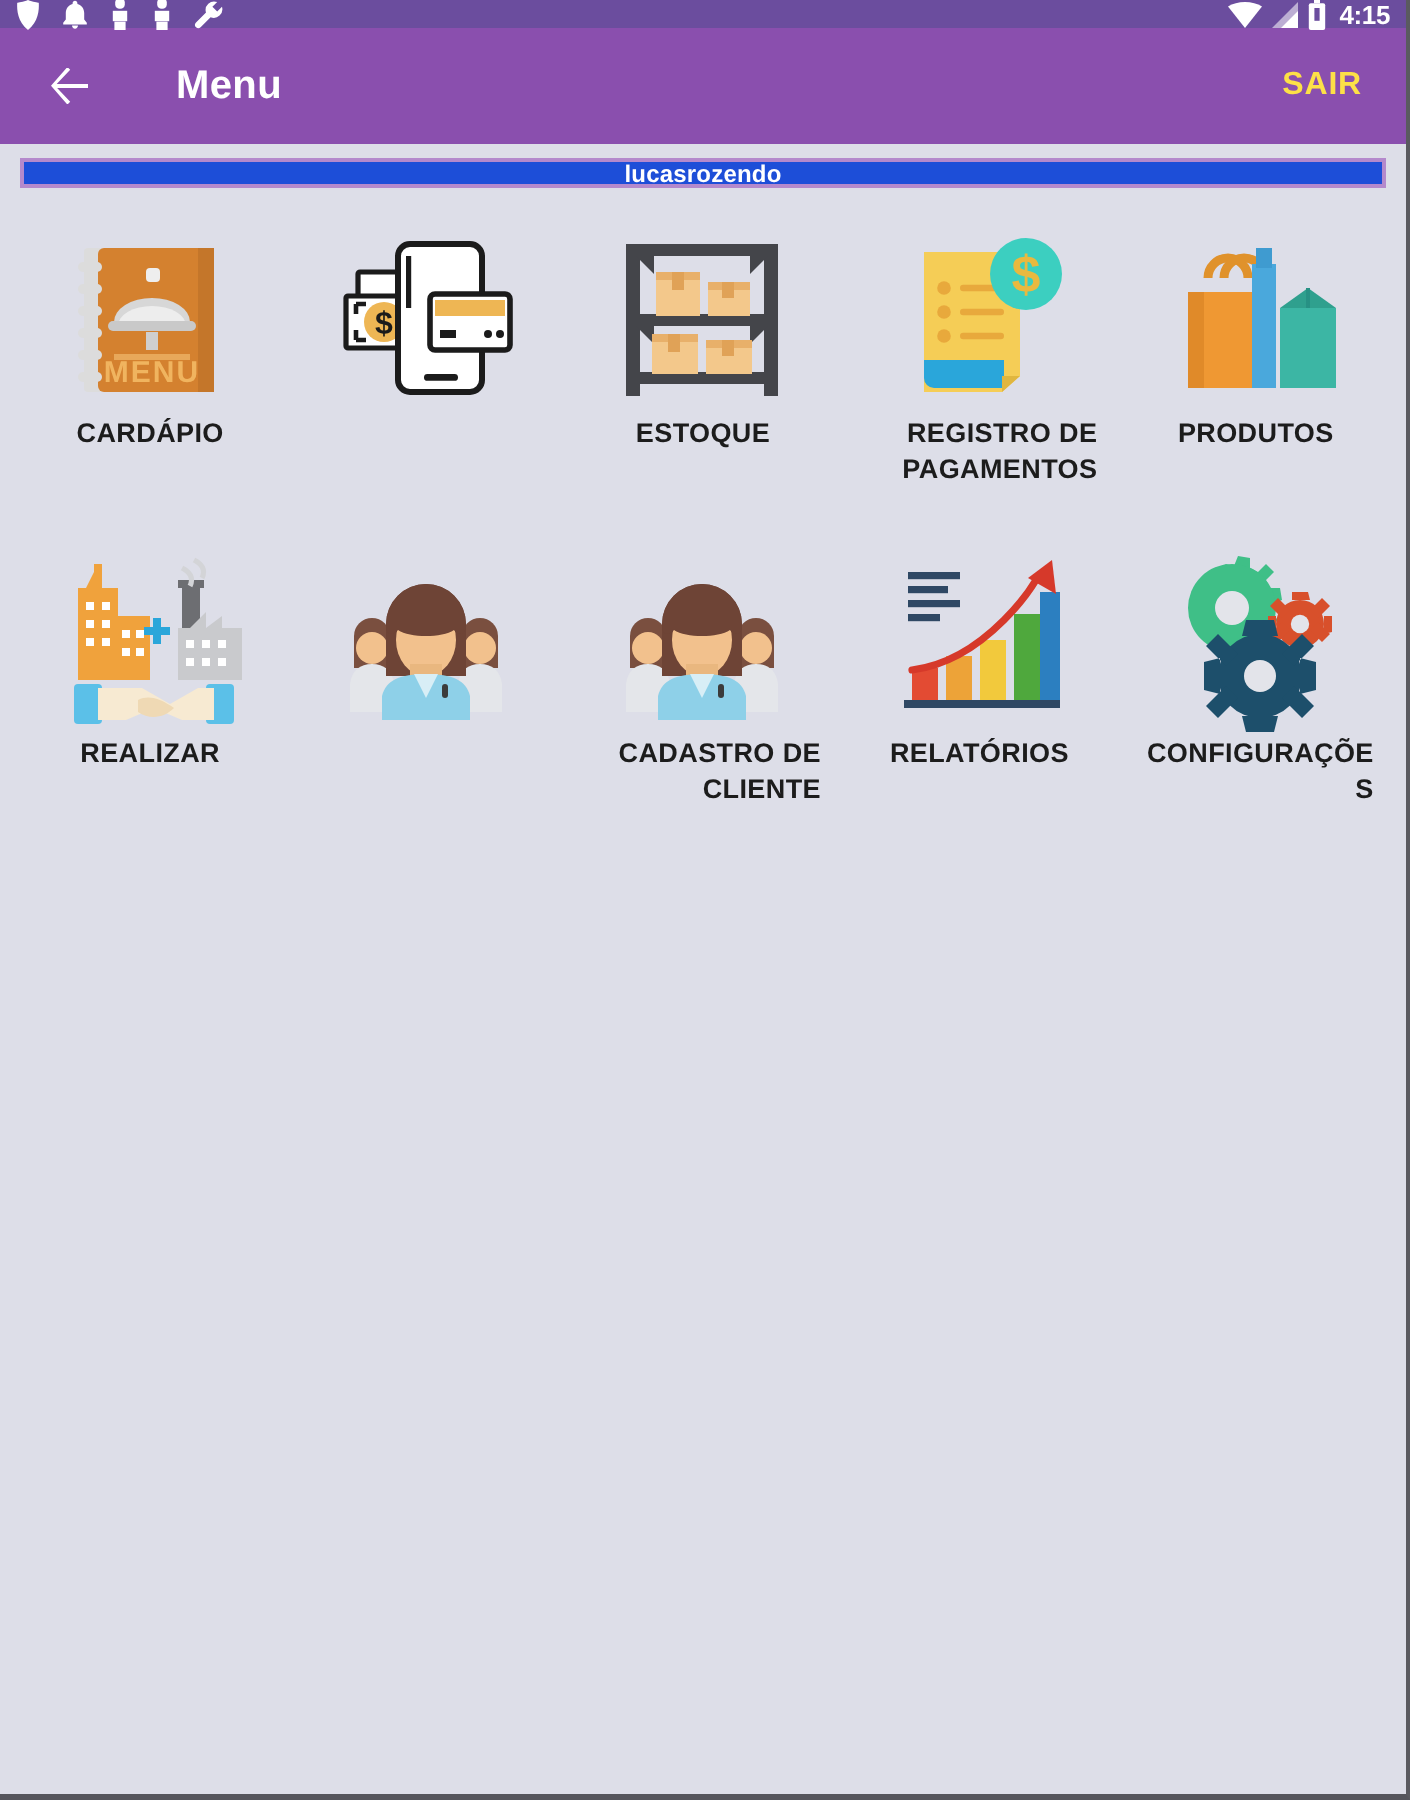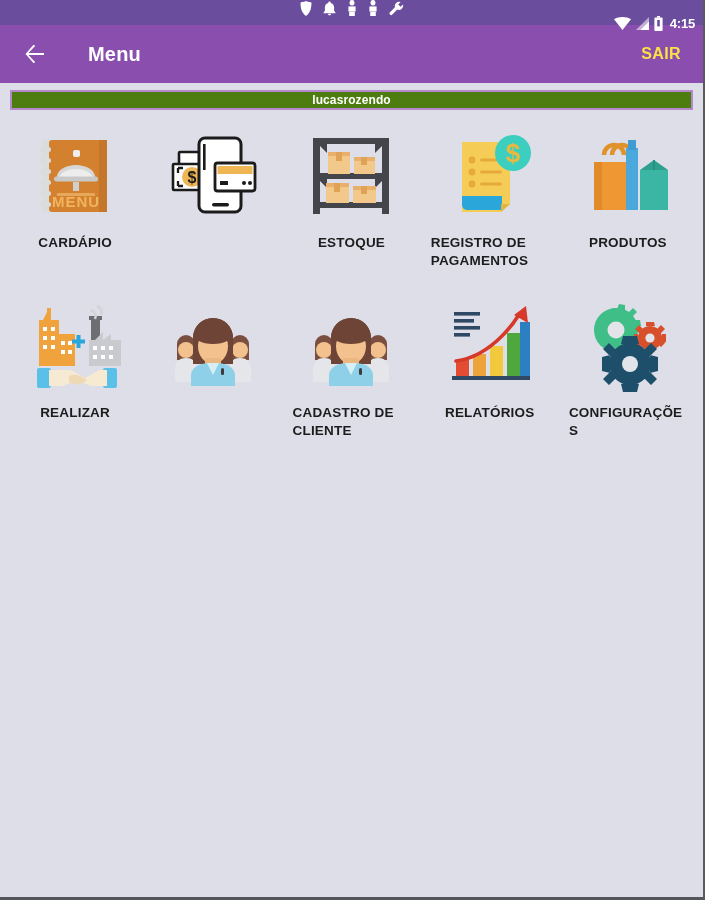--- a/index.html
+++ b/index.html
@@ -13,27 +13,26 @@
   body {
     font-family: "Liberation Sans", sans-serif;
     background: #dddee8;
     position: relative;
     border-right: 2px solid #5a5a60;
     border-bottom: 3px solid #55555c;
   }
 
   
   .status-bar {
-    height: 25px;
+    height: 14px;
     background: #6b4d9e;
     display: flex;
     align-items: center;
     padding: 0 8px;
     position: relative;
-    flex-direction: column;
   }
   .status-left {
     display: flex;
     align-items: center;
     gap: 11px;
   }
   .status-right {
     margin-left: auto;
     display: flex;
     align-items: center;
@@ -76,23 +75,23 @@
     letter-spacing: 0.4px;
     cursor: pointer;
   }
 
   
   .user-banner-wrap {
     padding: 7px 10px 4px 10px;
     background: #dddee8;
   }
   .user-banner {
-    background: #4d7c0f;
+    background: #1d4ed8;
     border: 2px solid #b489cc;
-    height: 20px;
+    height: 15px;
     display: flex;
     align-items: center;
     justify-content: center;
   }
   .user-banner span {
     color: #ffffff;
     font-size: 12px;
     font-weight: bold;
     letter-spacing: 0.1px;
   }
@@ -112,25 +111,24 @@
     padding-top: 8px;
   }
   .tile-icon {
     width: 96px;
     height: 96px;
     display: flex;
     align-items: center;
     justify-content: center;
   }
   .tile-label {
-    margin-top: 10px;
     font-size: 13.5px;
     font-weight: bold;
     color: #1c1c1c;
-    text-align: left;
+    text-align: right;
     line-height: 1.33;
     letter-spacing: 0.2px;
     max-width: 118px;
     word-break: break-word;
   }
   .row2 .tile-icon { height: 92px; }
 </style>
 </head>
 <body>
 

